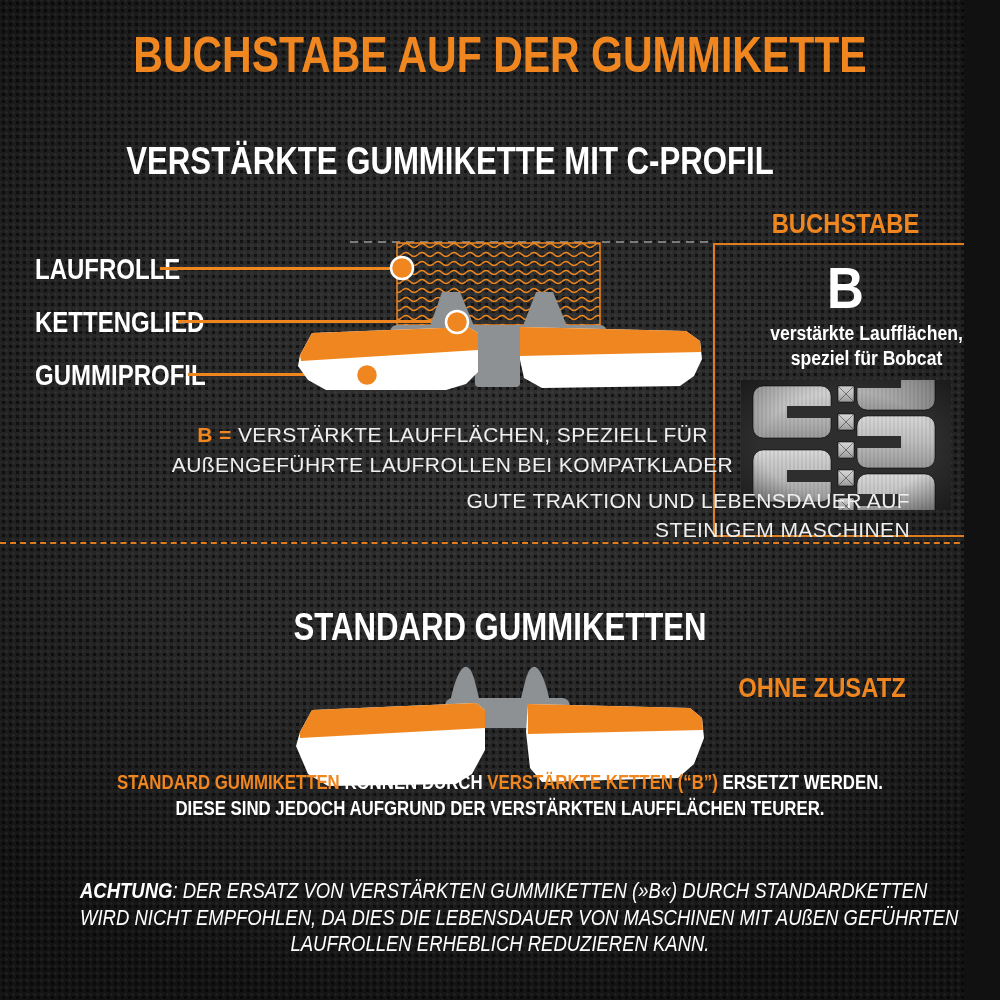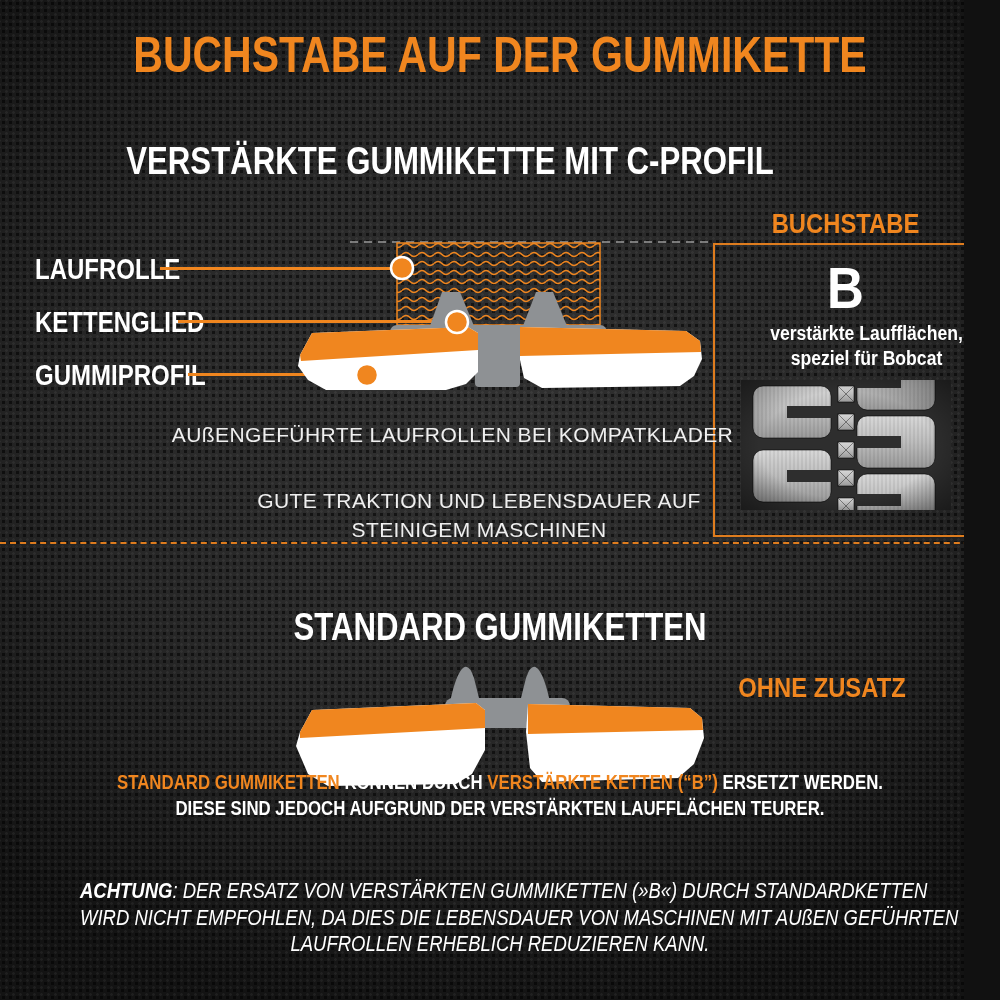--- a/index.html
+++ b/index.html
@@ -28,21 +28,21 @@
 
   .panel-heading{top:208px;left:713px;width:265px;text-align:center;font-size:28px;font-weight:bold;color:var(--accent);transform:scaleX(.85);transform-origin:center;white-space:nowrap;}
   .letter-panel{top:243px;left:713px;width:265px;height:294px;border:2px solid var(--panel-border);box-sizing:border-box;text-align:center;}
   .big-letter{margin-top:12px;font-size:58px;line-height:62px;font-weight:bold;color:#fff;transform:scaleX(.88);transform-origin:center;}
   .panel-desc{margin-top:2px;font-size:20px;line-height:25px;font-weight:bold;color:#fff;padding-left:42px;}
   .panel-desc div{transform:scaleX(.88);transform-origin:center;white-space:nowrap;}
   .track-photo{margin-top:9px;}
 
   .def-para{top:420px;left:0;width:905px;text-align:center;font-size:21px;line-height:30px;letter-spacing:.4px;color:#efefef;}
   .def-term{color:var(--accent);font-weight:bold;}
-  .benefit-para{top:486px;left:0;width:910px;text-align:center;font-size:21px;line-height:29px;letter-spacing:.4px;color:#efefef;padding-left:24px;}
+  .benefit-para{top:486px;left:0;width:910px;text-align:right;font-size:21px;line-height:29px;letter-spacing:.4px;color:#efefef;}
 
   .divider{top:542px;left:0;width:1000px;border-top:2px dashed var(--panel-border);}
 
   .tag-ohne{top:672px;left:692px;width:260px;text-align:center;font-size:28px;font-weight:bold;color:var(--accent);transform:scaleX(.85);transform-origin:center;white-space:nowrap;}
 
   .note-para{top:769px;font-size:20px;line-height:26px;font-weight:bold;}
   .note-para .line{transform:scaleX(.84);transform-origin:center;white-space:nowrap;}
   .orange{color:var(--accent);} .white{color:#fff;}
 
   .warn-para{top:878px;font-size:22px;line-height:26.5px;font-style:italic;}
@@ -169,20 +169,21 @@
               <rect width="16" height="16" fill="url(#metal)"></rect>
               <path d="M0,0 L16,16 M16,0 L0,16" stroke="rgba(0,0,0,0.4)"></path>
             </g>
         </g>
       </g>
       <rect x="0" y="0" width="210" height="130" fill="url(#photoVin)"></rect>
     </svg>
   </div>
 
   <div class="abs def-para">
+    <div><span class="def-term">B = </span><span> VERSTÄRKTE LAUFFLÄCHEN, SPEZIELL FÜR</span></div>
     <div>AUßENGEFÜHRTE LAUFROLLEN BEI KOMPATKLADER</div>
   </div>
 
   <div class="abs benefit-para">
     <div>GUTE TRAKTION UND LEBENSDAUER AUF</div>
     <div>STEINIGEM MASCHINEN</div>
   </div>
 
   <div class="abs divider"></div>
 

